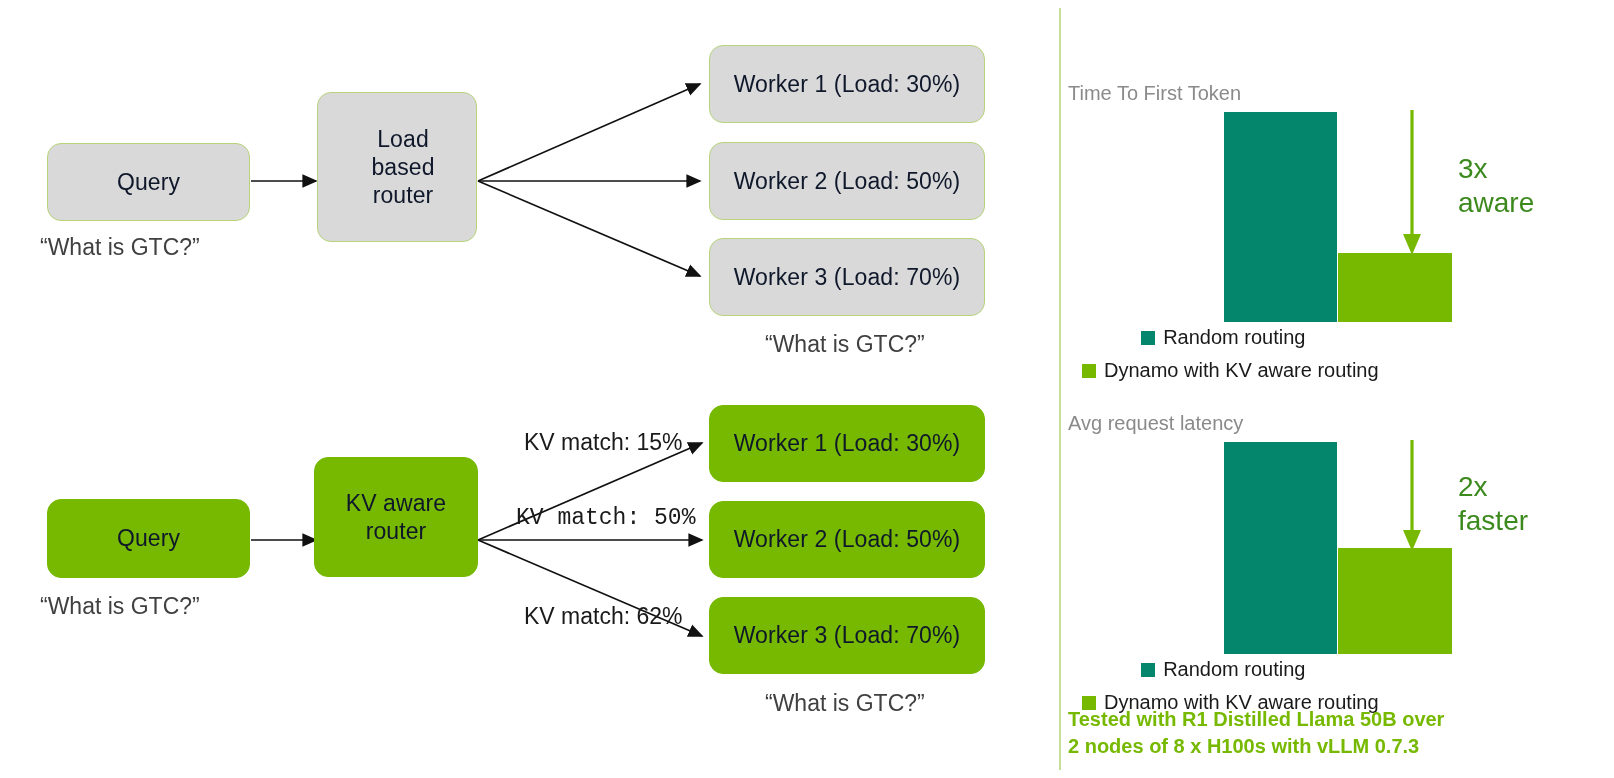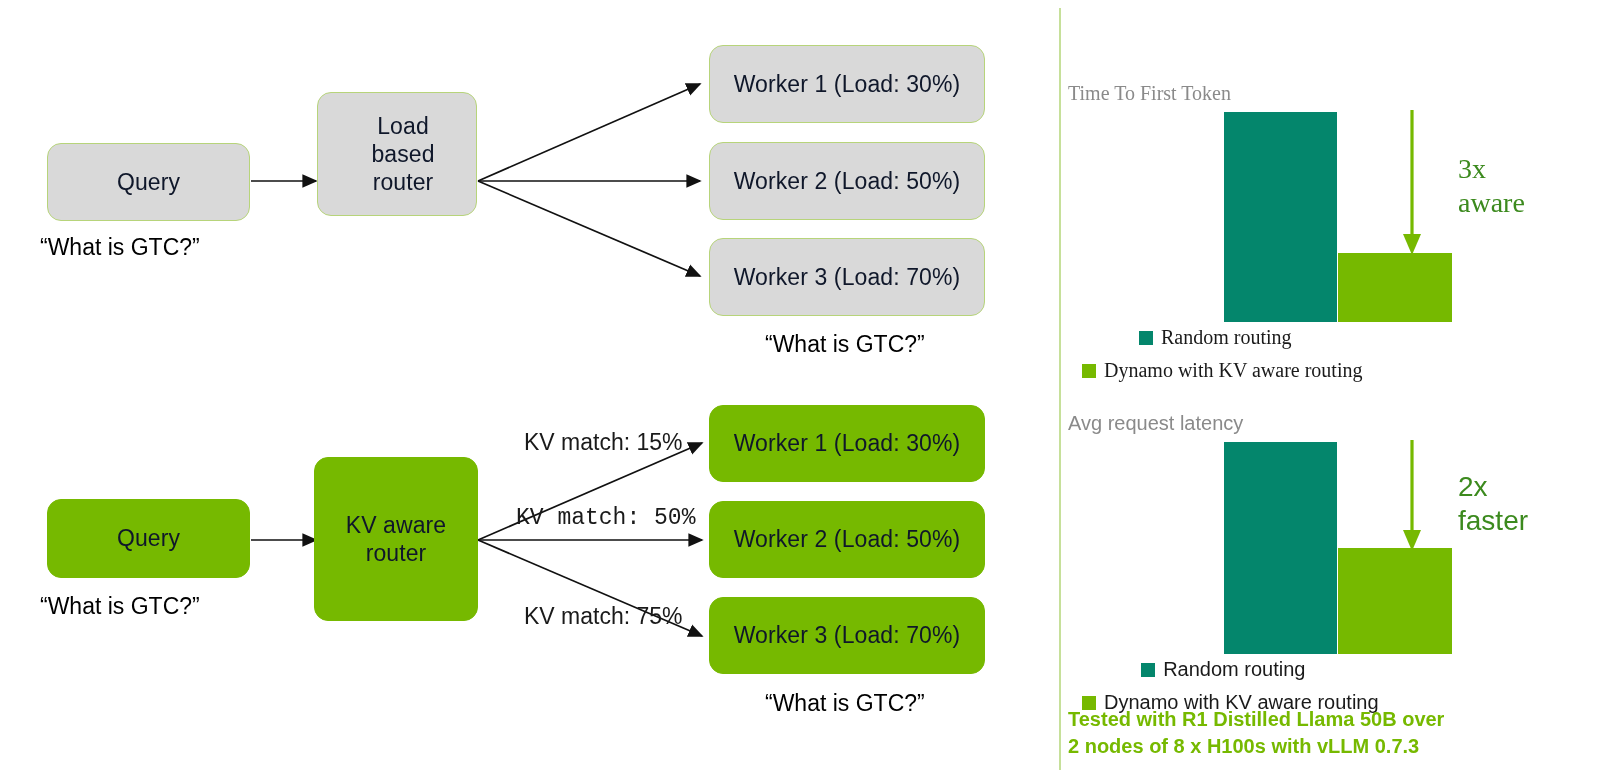--- a/index.html
+++ b/index.html
@@ -41,21 +41,21 @@
     line-height: 1.22;
     letter-spacing: .1px;
     white-space: pre-line;
   }
   .node.gray  { background: #d9d9d9; }
   .node.green { background: #76b900; border-color: #76b900; }
 
   .caption {
     position: absolute;
     font-size: 23px;
-    color: #000000;
+    color: #404040;
     white-space: nowrap;
   }
 
   .edge-label {
     position: absolute;
     font-size: 23px;
     color: #1a1a1a;
     white-space: nowrap;
   }
 
@@ -158,21 +158,21 @@
       <line x1="478" y1="540" x2="702" y2="443" stroke="#111111" stroke-width="1.7" marker-end="url(#ah)"></line>
       <line x1="478" y1="540" x2="702" y2="540" stroke="#111111" stroke-width="1.7" marker-end="url(#ah)"></line>
       <line x1="478" y1="540" x2="702" y2="636" stroke="#111111" stroke-width="1.7" marker-end="url(#ah)"></line>
     </svg>
 
     <div class="node gray" style="left:47px; top:143px; width:203px; height:78px;">
       <span>Query</span>
     </div>
     <div class="caption" style="left:40px; top:234px;">“What is GTC?”</div>
 
-    <div class="node gray" style="left:317px; top:92px; width:160px; height:124px;padding-left:12px;">
+    <div class="node gray" style="left:317px; top:92px; width:160px; height:150px;padding-left:12px;">
       <span>Load
 based
 router</span>
     </div>
 
     <div class="node gray" style="left:709px; top:45px; width:276px; height:78px;">
       <span>Worker 1 (Load: 30%)</span>
     </div>
     <div class="node gray" style="left:709px; top:142px; width:276px; height:78px;">
       <span>Worker 2 (Load: 50%)</span>
@@ -180,46 +180,46 @@
     <div class="node gray" style="left:709px; top:238px; width:276px; height:78px;">
       <span>Worker 3 (Load: 70%)</span>
     </div>
     <div class="caption" style="left:765px; top:331px;">“What is GTC?”</div>
 
     <div class="node green" style="left:47px; top:499px; width:203px; height:79px;">
       <span>Query</span>
     </div>
     <div class="caption" style="left:40px; top:593px;">“What is GTC?”</div>
 
-    <div class="node green" style="left:314px; top:457px; width:164px; height:164px;">
+    <div class="node green" style="left:314px; top:457px; width:164px; height:120px;">
       <span>KV  aware
 router</span>
     </div>
 
     <div class="node green" style="left:709px; top:405px; width:276px; height:77px;">
       <span>Worker 1 (Load: 30%)</span>
     </div>
     <div class="node green" style="left:709px; top:501px; width:276px; height:77px;">
       <span>Worker 2 (Load: 50%)</span>
     </div>
     <div class="node green" style="left:709px; top:597px; width:276px; height:77px;">
       <span>Worker 3 (Load: 70%)</span>
     </div>
     <div class="caption" style="left:765px; top:690px;">“What is GTC?”</div>
 
     <div class="edge-label" style="left:524px; top:429px;">KV match: 15%</div>
     <div class="edge-label" style="left:516px; top:505px;font-family:Liberation Mono, monospace;">KV match: 50%</div>
-    <div class="edge-label" style="left:524px; top:603px;">KV match: 75%</div>
+    <div class="edge-label" style="left:524px; top:603px;">KV match: 62%</div>
   </div>
 
   <div class="divider"></div>
 
   <div class="charts-panel">
 
-    <div class="chart-block" style="top:0; height:370px;font-family:Liberation Serif, serif;">
+    <div class="chart-block" style="top:0; height:370px;">
 
       <div class="chart-title" style="left:8px; top:82px;">Time To First Token</div>
 
       <div class="plot-area" style="left:164px; top:112px; width:230px; height:210px;">
         <div class="bar teal" style="left:0; width:113px; height:210px;"></div>
         <div class="bar green" style="left:114px; width:114px; height:69px;"></div>
       </div>
 
       <svg style="position:absolute; left:330px; top:108px; width:80px; height:150px;" viewBox="0 0 80 150" xmlns="http://www.w3.org/2000/svg">
         <line x1="22" y1="2" x2="22" y2="128" stroke="#76b900" stroke-width="3.2"></line>

